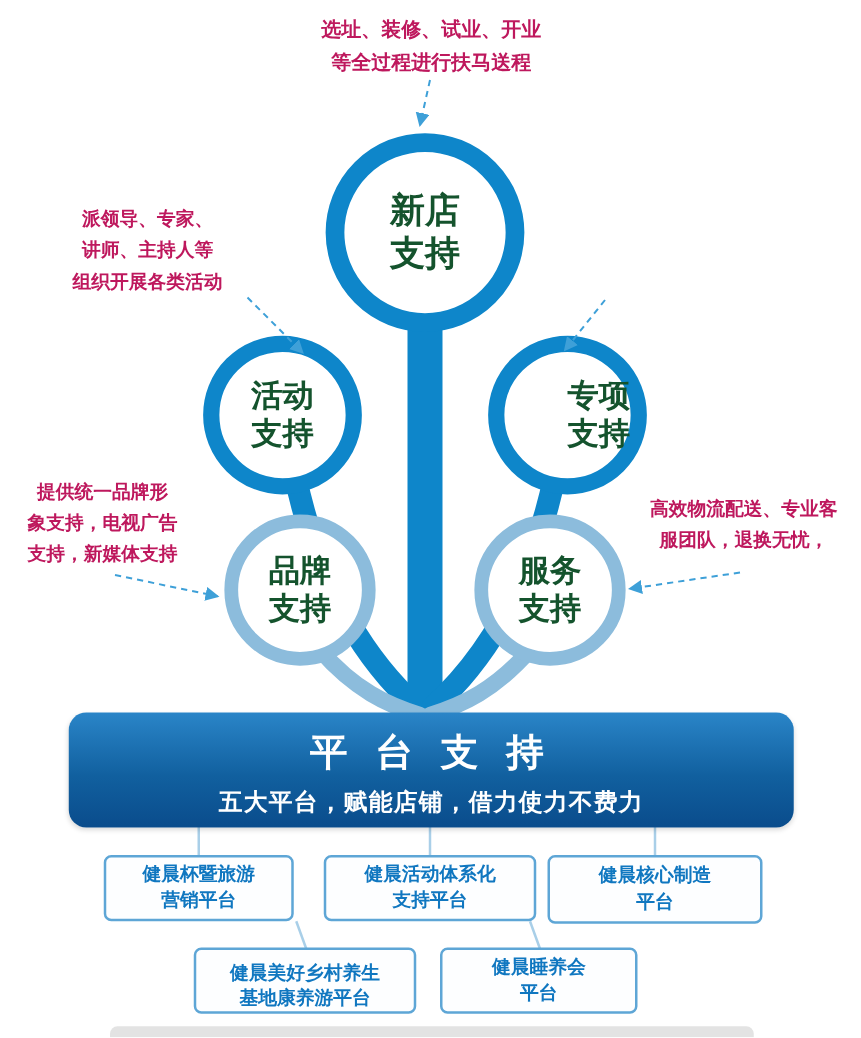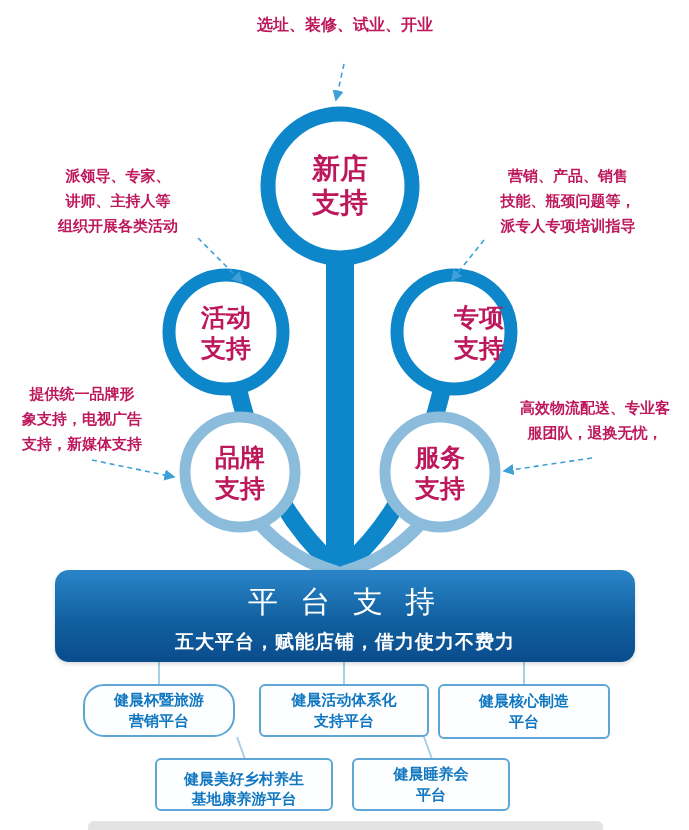--- a/index.html
+++ b/index.html
@@ -13,41 +13,41 @@
     position:absolute;color:#be185d;font-size:15px;line-height:1.65;
     font-weight:600;text-align:center;
   }
   .anno-top{left:170px;top:12px;width:350px;font-size:16px;}
   .anno-midleft{left:24px;top:164px;width:188px;}
   .anno-midright{left:464px;top:164px;width:208px;}
   .anno-lowleft{left:6px;top:382px;width:152px;}
   .anno-lowright{left:506px;top:396px;width:178px;}
   .balloon-label{
     position:absolute;transform:translate(-50%,-50%);
-    color:#be185d;font-weight:bold;text-align:center;line-height:1.22;
+    color:#14532d;font-weight:bold;text-align:center;line-height:1.22;
   }
   .bl-top{left:340px;top:186px;font-size:28px;}
   .bl-mid{font-size:25px;}
   .bl-low{font-size:25px;}
   #platform-box{
     position:absolute;left:55px;top:570px;width:580px;height:92px;
     border-radius:14px;
     background:linear-gradient(180deg,#2a85c8 0%,#11609f 55%,#0a4c8c 100%);
     color:#ffffff;text-align:center;
     box-shadow:0 2px 4px rgba(0,0,0,0.15);
   }
-  #platform-title{font-size:30px;font-weight:normal;letter-spacing:7px;margin-top:12px;}
+  #platform-title{font-size:30px;font-weight:bold;letter-spacing:7px;margin-top:12px;}
   #platform-subtitle{font-size:19px;font-weight:bold;margin-top:6px;letter-spacing:1px;}
   .sub-box{
     position:absolute;box-sizing:border-box;
     border:2px solid #5ea6d6;border-radius:6px;background:#fdfeff;
     display:flex;flex-direction:column;align-items:center;justify-content:center;
     color:#1077c0;font-weight:bold;font-size:15px;line-height:1.35;text-align:center;
   }
-  .sb1{left:83px;top:684px;width:152px;height:53px;border-radius:21px;}
+  .sb1{left:83px;top:684px;width:152px;height:53px;}
   .sb2{left:259px;top:684px;width:170px;height:53px;}
   .sb3{left:438px;top:684px;width:172px;height:55px;font-family:Liberation Serif, serif;}
   .sb4{left:155px;top:758px;width:178px;height:53px;justify-content:flex-end;}
   .sb5{left:352px;top:758px;width:158px;height:53px;}
   #bottom-strip{
     position:absolute;left:88px;top:821px;width:515px;height:9px;
     background:#e3e3e3;border-radius:6px 6px 0 0;
   }
 </style>
 </head>
@@ -82,30 +82,26 @@
 
     <path d="M159 660 L159 685" stroke="#a9cfe8" stroke-width="2" fill="none"></path>
     <path d="M344 660 L344 685" stroke="#a9cfe8" stroke-width="2" fill="none"></path>
     <path d="M524 660 L524 685" stroke="#a9cfe8" stroke-width="2" fill="none"></path>
     <path d="M237 737 L245 759" stroke="#a9cfe8" stroke-width="2" fill="none"></path>
     <path d="M424 737 L432 759" stroke="#a9cfe8" stroke-width="2" fill="none"></path>
   </svg>
 
   <div class="anno anno-top">
     <div>选址、装修、试业、开业</div>
+    <div>等全过程进行扶马送程</div>
   </div>
   <div class="anno anno-midleft">
     <div>派领导、专家、</div>
     <div>讲师、主持人等</div>
     <div>组织开展各类活动</div>
-  </div>
-  <div class="anno anno-midright">
-    <div>营销、产品、销售</div>
-    <div>技能、瓶颈问题等，</div>
-    <div>派专人专项培训指导</div>
   </div>
   <div class="anno anno-lowleft">
     <div>提供统一品牌形</div>
     <div>象支持，电视广告</div>
     <div>支持，新媒体支持</div>
   </div>
   <div class="anno anno-lowright">
     <div>高效物流配送、专业客</div>
     <div>服团队，退换无忧，</div>
   </div>

